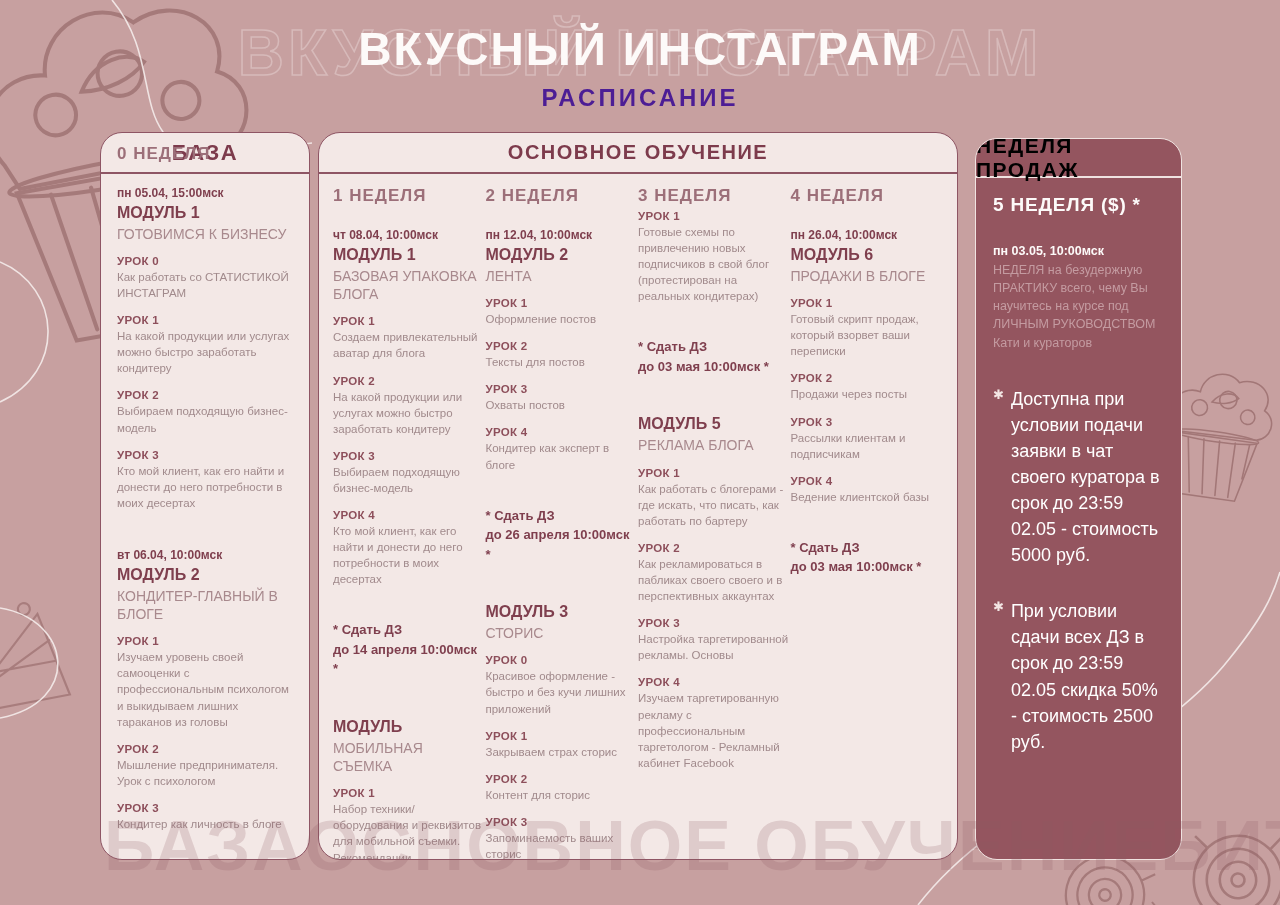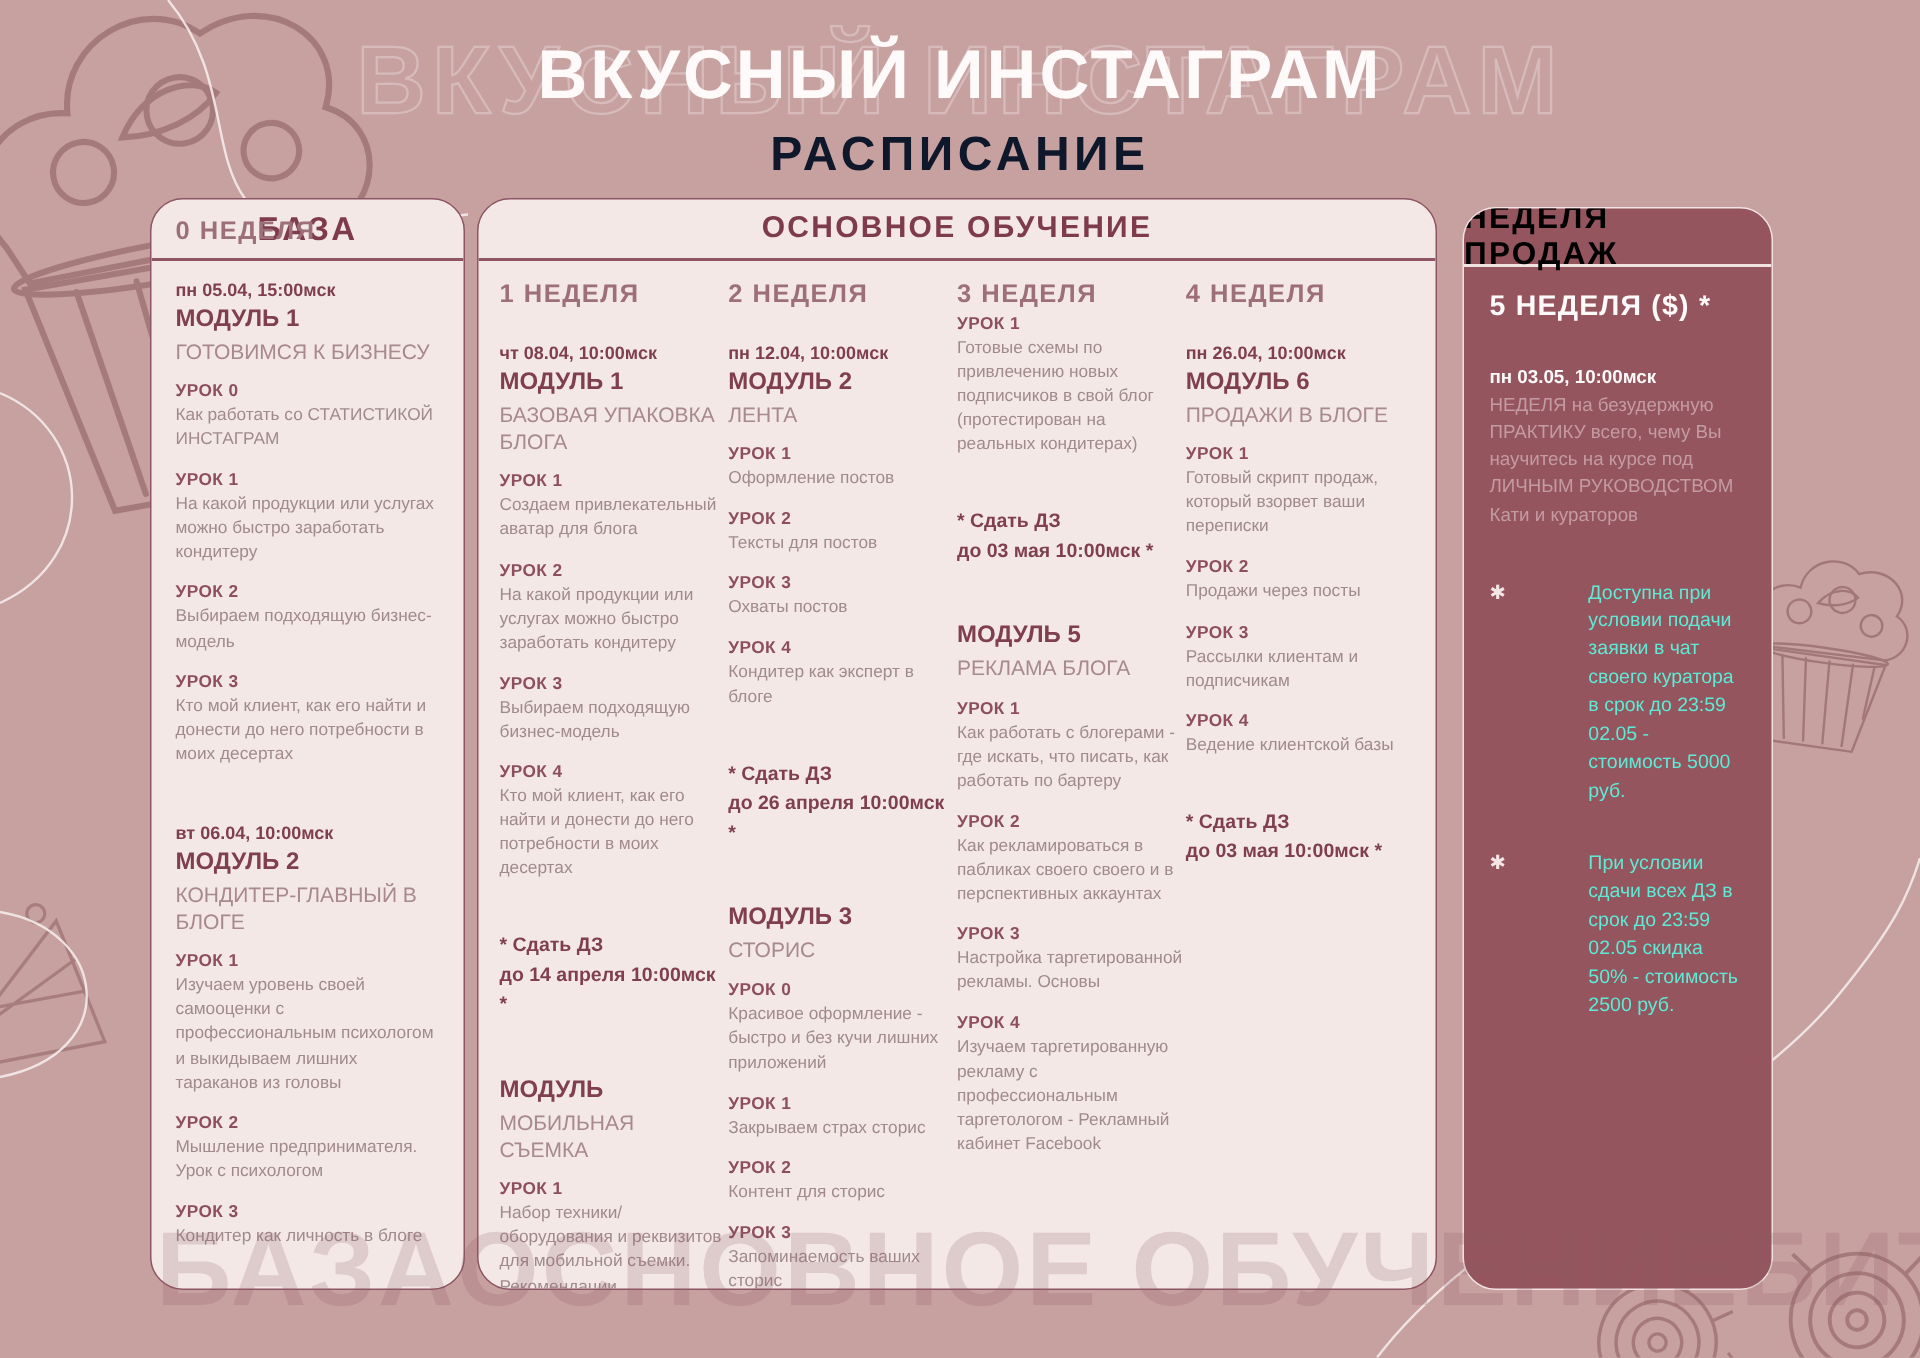--- a/index.html
+++ b/index.html
@@ -34,22 +34,22 @@
 
   
   .title-wrap { position:absolute; top:0; left:0; width:1280px; text-align:center; z-index:2; }
   .page-title {
     margin-top:22px;
     font-size:46px; font-weight:800; letter-spacing:2px;
     color:#fdfaf9;
   }
   .page-subtitle {
     margin-top:8px;
-    font-size:32px; font-weight:700; letter-spacing:3px;
-    color:#0f172a;
+    font-size:24px; font-weight:700; letter-spacing:3px;
+    color:#4c1d95;
   }
 
   
   .card {
     position:absolute; z-index:3;
     background:#f3e8e6;
     border:1.5px solid #8e5564;
     border-radius:22px;
     overflow:hidden;
   }
@@ -101,21 +101,21 @@
     border-bottom:2px solid #f0e3e1;
     color:#000000; font-size:21px; height:39px;
   }
   .sales-body { padding:0 17px 16px 17px; height:calc(100% - 39px); display:flex; flex-direction:column; }
   .sales-week { font-size:19px; font-weight:700; color:#fdfaf9; letter-spacing:0.8px; margin:16px 0 4px 0; }
   .sales-date { font-size:12.5px; font-weight:700; color:#fdfaf9; margin-top:24px; margin-bottom:3px; }
   .sales-desc { font-size:12.5px; color:#c49ba1; line-height:1.45; }
   .sales-note { display:flex; gap:7px; margin-top:34px; }
   .sales-note + .sales-note { margin-top:30px; }
   .note-star { font-size:13px; color:#f3e6e4; line-height:1.4; }
-  .note-text { font-size:13px; color:#5eead4; line-height:1.45;margin-left:48px; }
+  .note-text { font-size:18px; color:#ffffff; line-height:1.45; }
 </style>
 </head>
 <body>
 
 <svg class="deco-layer" style="z-index:0" viewBox="0 0 1280 905">
   <defs>
     <g id="cupcake" fill="none" stroke="#8b5c5c" stroke-width="2.2" stroke-linecap="round">
       <path d="M-62,-8 C-78,-34 -56,-58 -32,-52 C-30,-78 2,-90 20,-72 C46,-84 72,-62 60,-38 C80,-28 74,0 54,4 L-56,6 Z"></path>
       <circle cx="-30" cy="-30" r="11"></circle>
       <circle cx="8" cy="-46" r="12"></circle>

